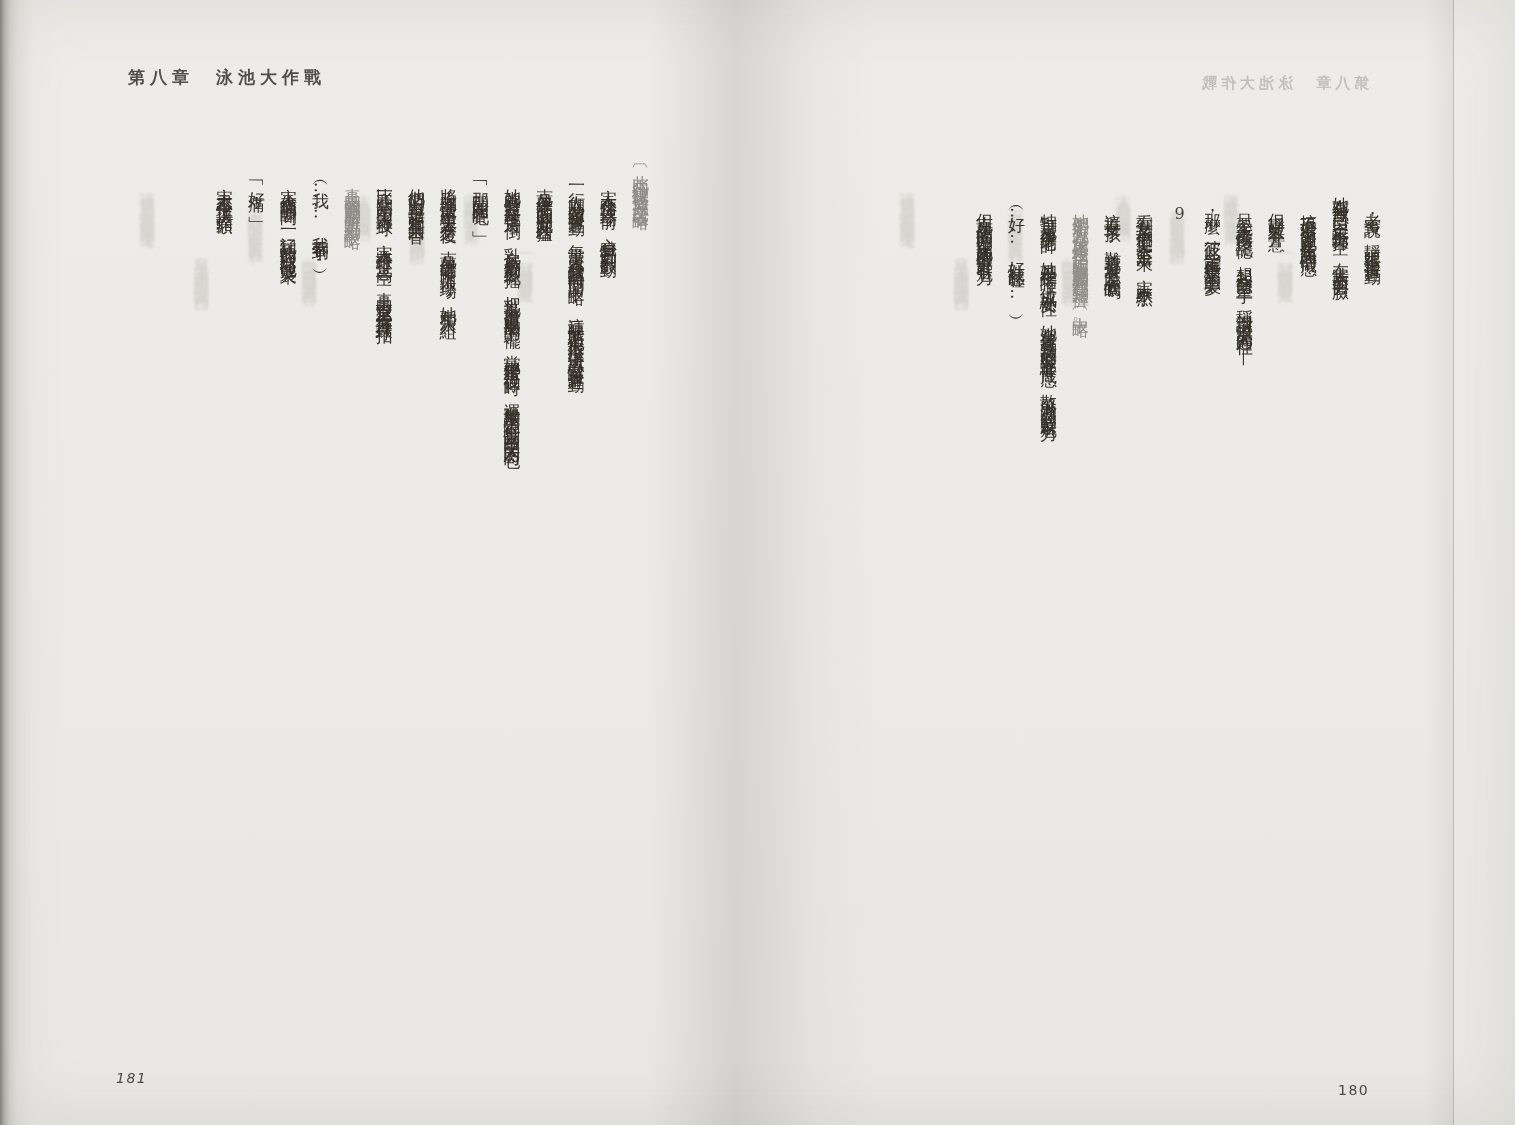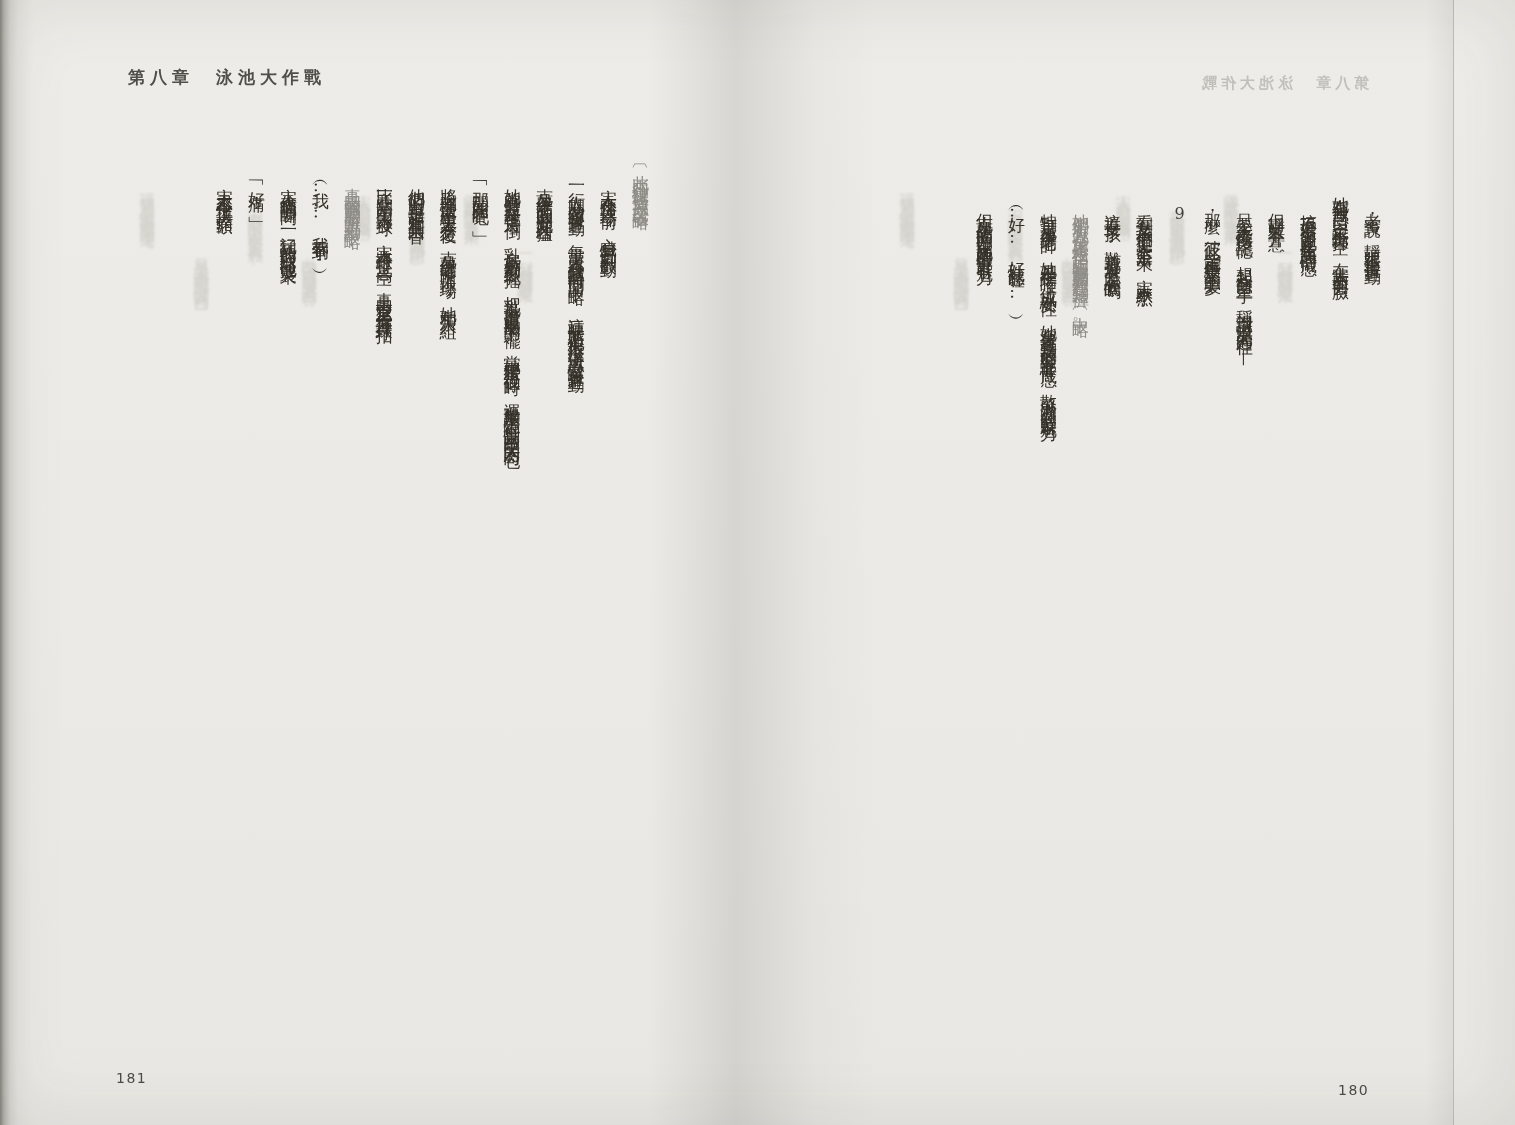--- a/index.html
+++ b/index.html
@@ -46,21 +46,21 @@
   .running-header {
     position: absolute; left: 128px; top: 66px;
     font-family: "DejaVu Sans", "Liberation Sans", sans-serif;
     font-size: 17px; font-weight: 600; letter-spacing: 5px; color: #504e49;
   }
   .page-num {
     position: absolute;
     font-family: "DejaVu Sans", "Liberation Sans", sans-serif;
     font-size: 14px; color: #4c4b47; letter-spacing: 1.5px;
   }
-  .page-num.pn-left  { left: 116px;  top: 1070px; }
+  .page-num.pn-left  { left: 116px;  top: 1070px; font-style: italic; }
   .page-num.pn-right { left: 1338px; top: 1082px; }
   
   .vtext {
     position: absolute;
     writing-mode: vertical-rl; text-orientation: mixed;
     font-size: 17px; letter-spacing: 3.5px; line-height: 30px;
     color: #343129;
   }
   .vtext-left  { left: 135px; top: 158px; width: 520px; height: 828px; transform: rotate(0.15deg); }
   .vtext-right { left: 868px; top: 183px; width: 520px; height: 822px; }

